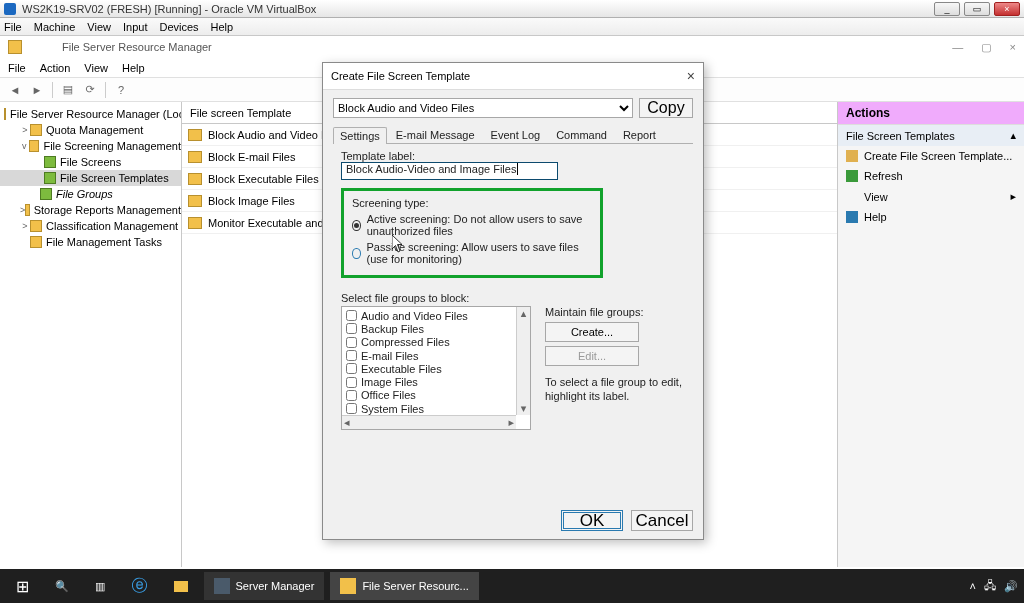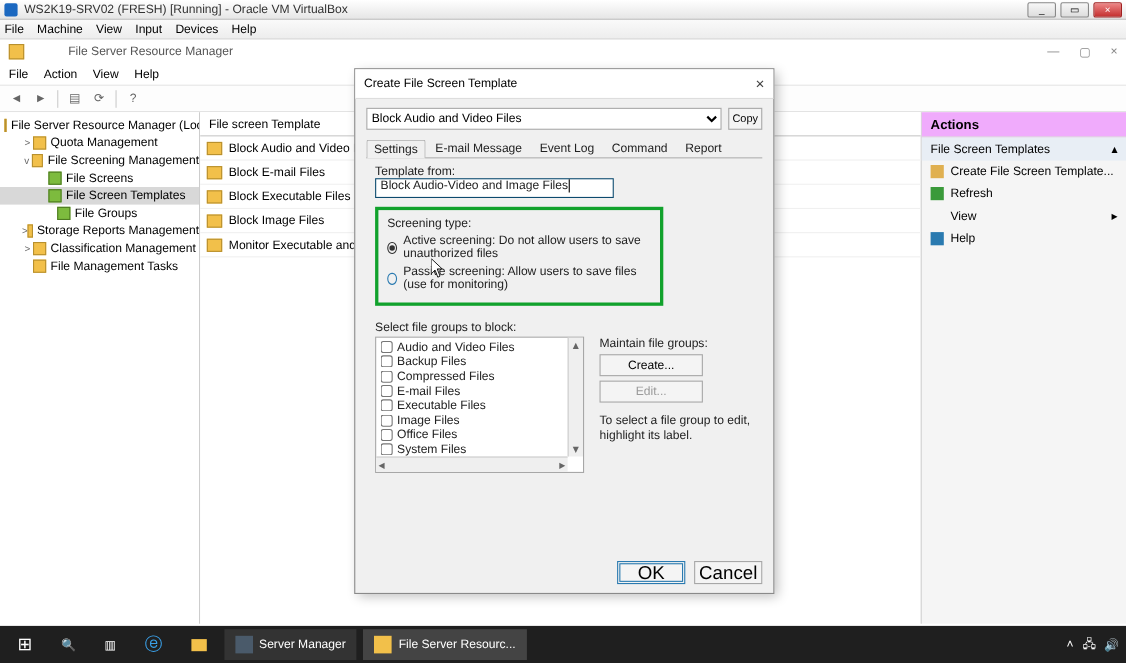--- a/index.html
+++ b/index.html
@@ -44,21 +44,21 @@
 .action-item { padding:4px 8px; display:flex; align-items:center; gap:6px; }
 .action-item .aicon { width:12px;height:12px; }
 
 
 .dialog { position:absolute; left:322px; top:62px; width:382px; height:478px; background:#f0f0f0; border:1px solid #8a8a8a; box-shadow:3px 3px 10px rgba(0,0,0,0.25); display:flex; flex-direction:column; }
 .dlg-title { height:27px; background:#fff; display:flex; align-items:center; padding:0 8px; border-bottom:1px solid #ddd; font-size:12px;}
 .dlg-title .close { margin-left:auto; font-size:14px; color:#444; }
 .dlg-body { padding:6px 10px 0 10px; flex:1; display:flex; flex-direction:column; font-size:11px; color:#222; }
 .copy-row { display:flex; gap:6px; align-items:center; margin-top:2px; }
 .copy-row select { flex:1; height:20px; font-size:11px; background:#fff;border:1px solid #a7a7a7; }
-.copy-btn { width:31px; height:20px; background:#f4f4f4;border:1px solid #a7a7a7; font-size:10px; }
+.copy-btn { width:54px; height:20px; background:#f4f4f4;border:1px solid #a7a7a7; font-size:16px; }
 .dlg-tabs { margin-top:8px; display:flex; gap:2px;align-items:flex-end; }
 .dlg-tab { padding:2px 6px; border:1px solid transparent; border-bottom:none; font-size:11px; }
 .dlg-tab.active { background:#f0f0f0; border-color:#b0b0b0; border-radius:2px 2px 0 0; position:relative; top:1px; }
 .dlg-tab-content { border-top:1px solid #b0b0b0; padding-top:6px; flex:1; }
 .tmpl-name { width:217px; height:18px; border:1px solid #0c4a6e; background:#fff; padding:0 4px; font-size:11px; display:flex;}
 .green-box { border:3px solid #11a22c; padding:6px 8px 10px 8px; margin-top:8px; width:262px; }
 .radio-row { display:flex; align-items:center; gap:6px; margin-top:4px; }
 .radio-outer { width:11px;height:11px;border-radius:50%;border:1px solid #333;display:flex;align-items:center;justify-content:center; }
 .radio-outer .dot { width:5px;height:5px;border-radius:50%;background:#333; }
 .radio-outer.empty-blue { border-color:#2a7ab0; }
@@ -153,21 +153,21 @@
           <div class="tree-row" style="padding-left: 34px;">
             <span class="caret">&nbsp;</span>
             <span class="ticon green"></span>
             <span>File Screens</span>
           </div>
           <div class="tree-row sel" style="padding-left: 34px;">
             <span class="caret">&nbsp;</span>
             <span class="ticon green"></span>
             <span>File Screen Templates</span>
           </div>
-          <div class="tree-row" style="padding-left: 42px;">
+          <div class="tree-row" style="padding-left: 30px; font-style: italic;">
             <span class="caret">&nbsp;</span>
             <span class="ticon green"></span>
             <span>File Groups</span>
           </div>
           <div class="tree-row" style="padding-left: 20px;">
             <span class="caret">&gt;</span>
             <span class="ticon "></span>
             <span>Storage Reports Management</span>
           </div>
           <div class="tree-row" style="padding-left: 20px;">
@@ -254,21 +254,21 @@
     </div>
     <div class="dlg-tabs">
       <div class="dlg-tab active">Settings</div>
       <div class="dlg-tab">E-mail Message</div>
       <div class="dlg-tab">Event Log</div>
       <div class="dlg-tab">Command</div>
       <div class="dlg-tab">Report</div>
     </div>
     <div class="dlg-tab-content">
       <div style="padding-left:8px">
-        <div>Template from:</div>
+        <div>Template label:</div>
         <div class="tmpl-name">
           <span>Block Audio-Video and Image Files</span>
             <span style="border-left:1px solid #000;height:12px;margin-left:1px"></span>
         </div>
 
         <div class="green-box" style="position:relative">
           <div>Screening type:</div>
           <div class="radio-row">
             <span class="radio-outer">
                 <span class="dot"></span>

